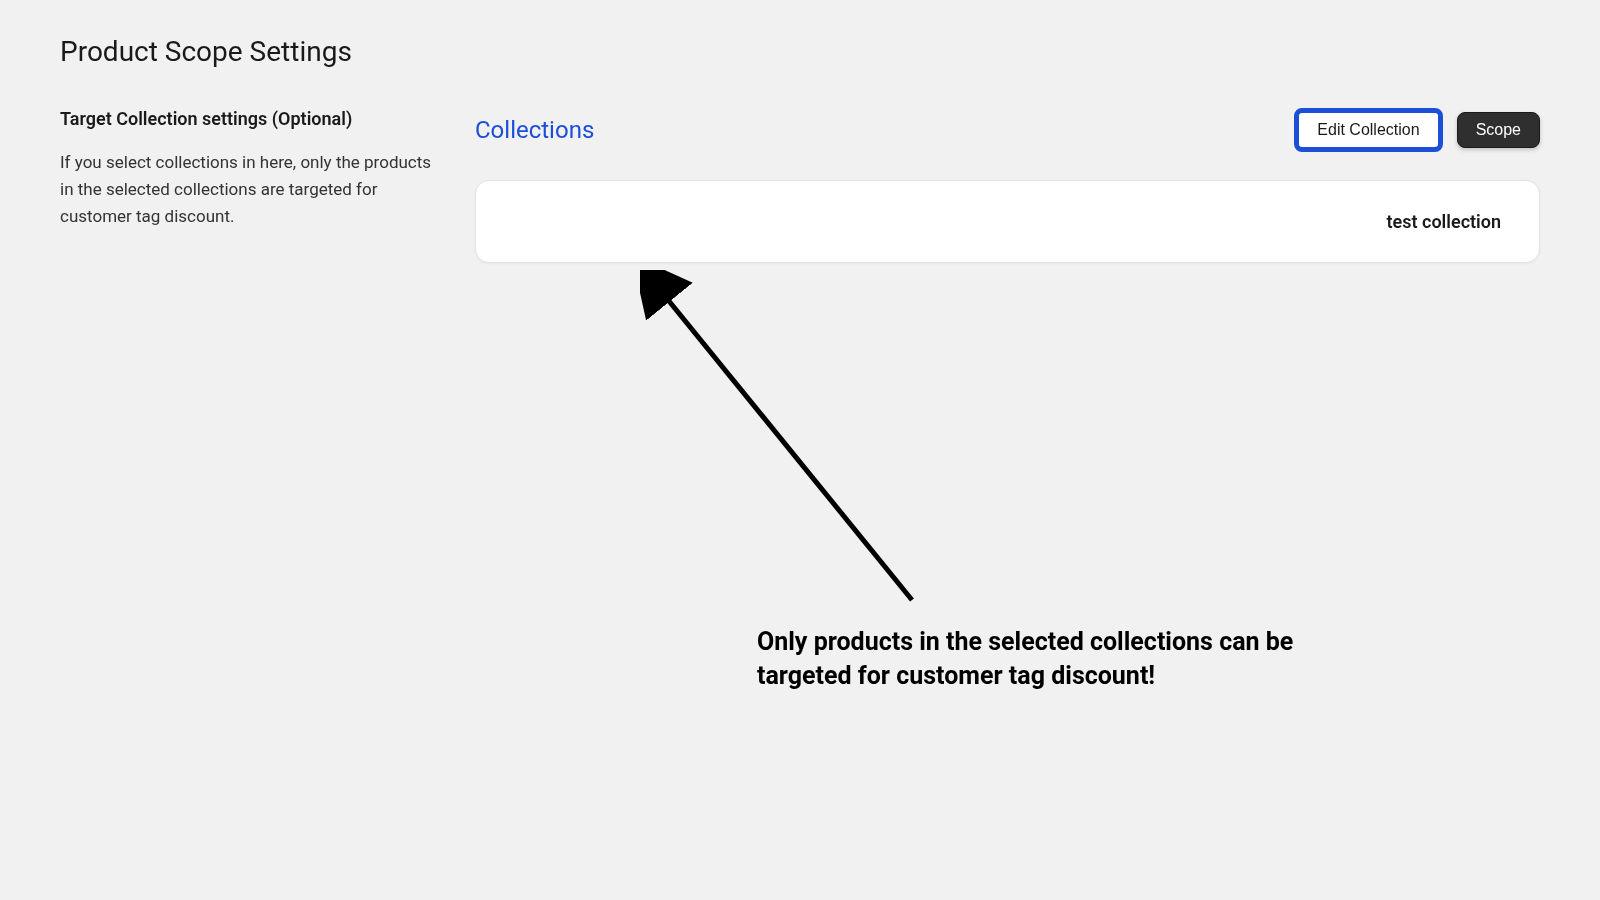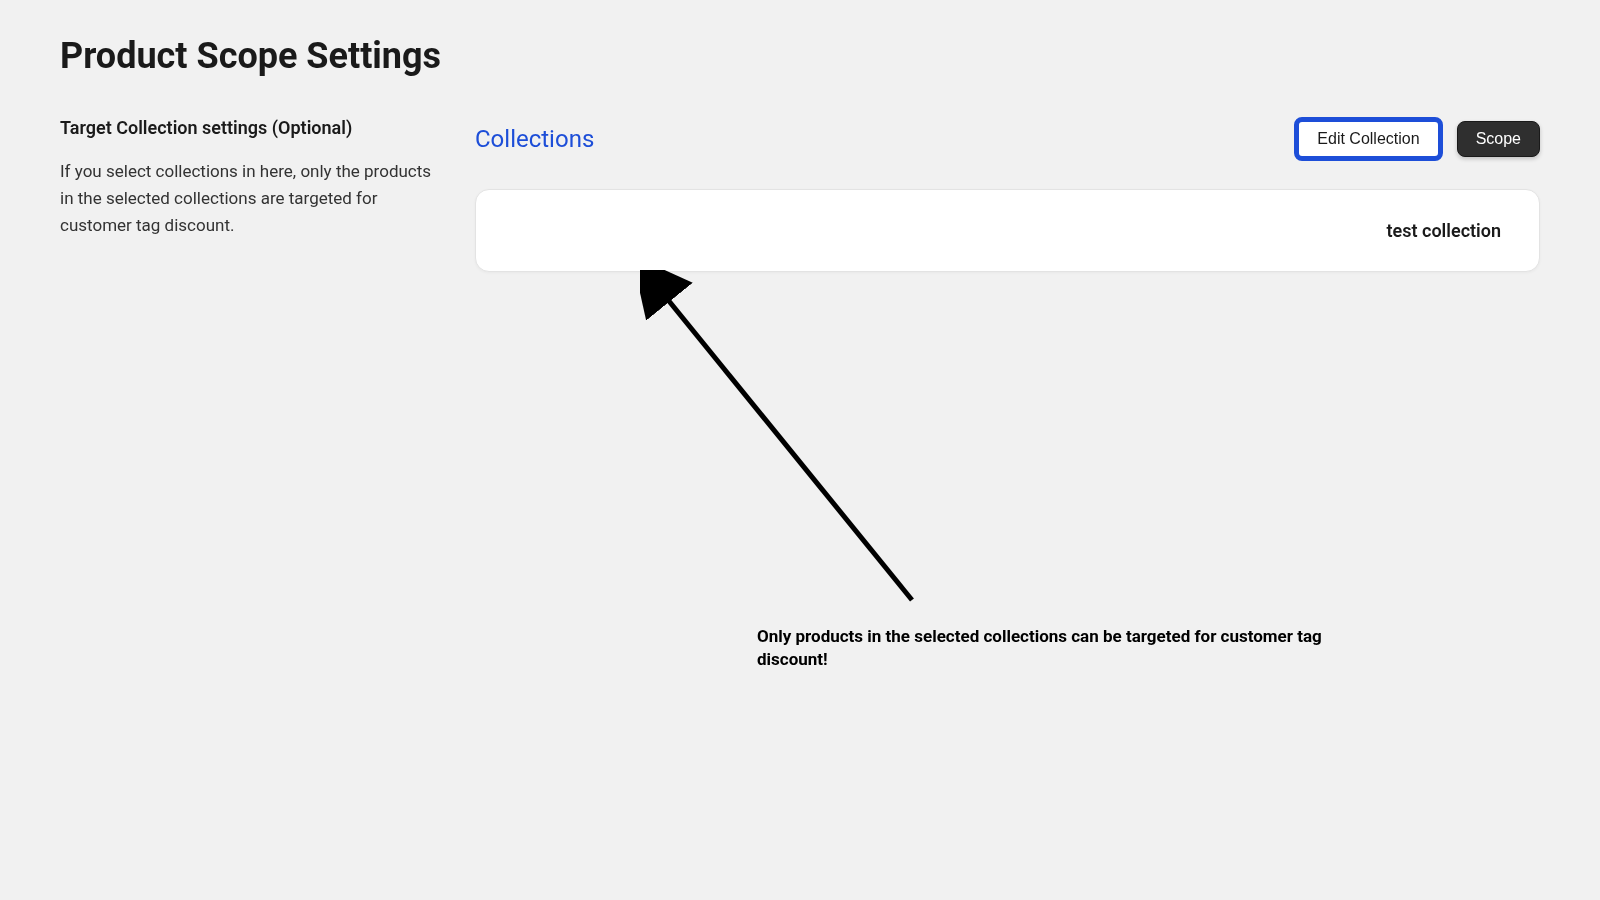--- a/index.html
+++ b/index.html
@@ -10,22 +10,22 @@
     body {
       font-family: -apple-system, BlinkMacSystemFont, "Segoe UI", Roboto, Helvetica, Arial, sans-serif;
       background-color: #f1f1f1;
       width: 1600px;
       height: 900px;
       padding: 35px 60px;
       color: #1a1a1a;
       position: relative;
     }
     .page-title {
-      font-size: 36px;
-      font-weight: 700;
+      font-size: 28px;
+      font-weight: 400;
       color: #1a1a1a;
       margin-bottom: 40px;
     }
     .content-row {
       display: flex;
       gap: 35px;
     }
     .left-col {
       width: 380px;
       flex-shrink: 0;
@@ -89,21 +89,21 @@
       font-size: 18px;
       font-weight: 600;
       color: #1a1a1a;
     }
     .annotation-arrow {
       position: absolute;
       pointer-events: none;
     }
     .annotation-text {
       position: absolute;
-      font-size: 17px;
+      font-size: 25px;
       font-weight: 700;
       color: #000;
       line-height: 1.35;
       max-width: 600px;
     }
   </style>
 </head>
 <body>
 
 <h1 class="page-title">Product Scope Settings</h1>

